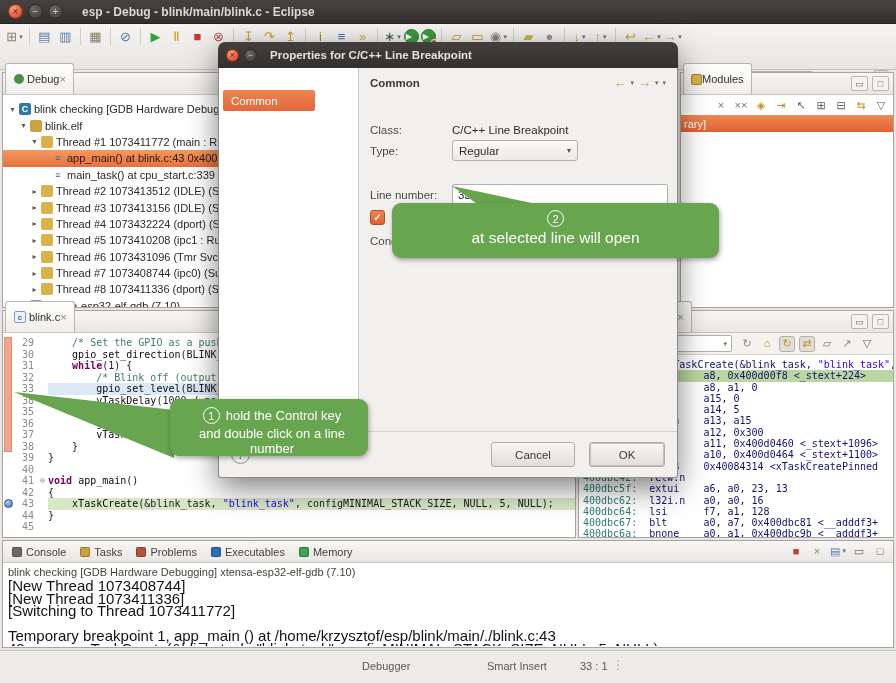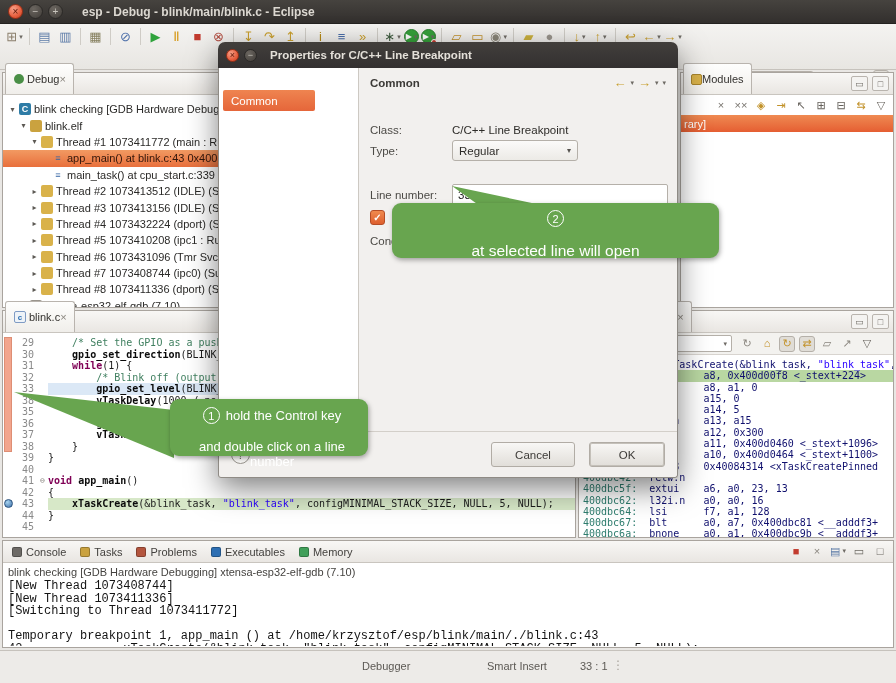--- a/index.html
+++ b/index.html
@@ -54,37 +54,37 @@
 .edrows{position:absolute;top:26px;left:0;right:0;bottom:0;overflow:hidden}
 .range{position:absolute;left:1px;top:26px;width:8px;height:115px;background:#f2a58d;border:1px solid #de8e74;z-index:2}
 .erow{display:flex;height:11.5px;line-height:11.5px;font-family:"DejaVu Sans Mono",monospace;font-size:10px;white-space:pre}
 .eg{width:12px;flex:none;position:relative}
 .bpicon{position:absolute;left:1px;top:1px;width:9px;height:9px;border-radius:50%;background:radial-gradient(circle at 35% 30%,#a8d4f0,#3e6fa8);border:1px solid #2c547f}
 .enum{width:22px;flex:none;text-align:right;padding-right:3px;color:#8a8a8a}
 .efold{width:11px;flex:none;color:#8a8680;font-size:8px;text-align:center}
 .ecode{flex:1}
 .ecode.hlb{background:#dbe8f6}
 .ecode.hlg{background:#d7e8c8}
-.c-p{color:#1b1b1b}.c-c{color:#3f7f5f}.c-k{color:#7f0055;font-weight:bold}.c-f{color:#0a0a0a;font-weight:bold}.c-s{color:#2a00ff}
+.c-p{color:#1b1b1b}.c-c{color:#3f7f5f}.c-k{color:#7f0055;font-weight:bold}.c-f{color:#0a0a0a;font-weight:normal}.c-s{color:#2a00ff}
 
 .dtb{height:22px;display:flex;align-items:center;padding:0 3px;gap:2px;border-bottom:1px solid #d8d4cf;background:#f3f2ef}
 .combo{width:150px;height:17px;border:1px solid #b5b0a9;border-radius:2px;background:#fff;color:#8d8983;font-size:10.5px;display:flex;align-items:center;justify-content:space-between;padding:0 4px;overflow:hidden;white-space:nowrap;flex:none}
 .combo .dd{font-size:7px;color:#6e6a64}
 .dsrows{position:absolute;top:48px;left:0;right:0;bottom:0;overflow:hidden}
 .drow{height:11.3px;line-height:11.3px;font-family:"DejaVu Sans Mono",monospace;font-size:10px;white-space:pre;padding-left:4px}
 .drow.hl{background:#b9d7a2}
 .c-addr{color:#2e7d6e}.c-asm{color:#10106e}.c-dsrc{color:#10106e}.c-dstr{color:#2a00ff}
 
 .ctabbar{height:22px;background:linear-gradient(#f8f7f5,#e9e6e2);border-bottom:1px solid #c9c5bf;display:flex;align-items:flex-end;padding-left:2px;position:relative}
 .ctab{height:21px;display:flex;align-items:center;gap:4px;padding:0 7px;font-size:11px;color:#44423f;border-radius:3px 3px 0 0;white-space:nowrap}
 .ctab.sel{border:1px solid #b9b4ae;border-bottom:none;background:linear-gradient(#fefefd,#f0eeea);font-weight:bold}
 .cticon{width:10px;height:10px;border-radius:2px;flex:none;border:1px solid rgba(0,0,0,.25)}
 .ctb{position:absolute;top:2px;right:4px;display:flex;gap:3px;align-items:center}
 .console-title{position:absolute;top:25px;left:5px;font-size:11px;color:#454340;white-space:nowrap}
-.clines{position:absolute;top:39px;left:5px;right:2px;bottom:1px;font-family:Liberation Mono, monospace;font-size:12px;line-height:12.6px;white-space:pre;overflow:hidden;color:#131313}
+.clines{position:absolute;top:39px;left:5px;right:2px;bottom:1px;font-family:Liberation Sans, sans-serif;font-size:15px;line-height:12.6px;white-space:pre;overflow:hidden;color:#131313}
 
 .statusbar{position:absolute;left:0;right:0;top:650px;height:33px;background:#edebe8;border-top:1px solid #c6c2bc;font-size:11px;color:#5c5954}
 .stitem{position:absolute;top:9px}
 .st-writable{left:362px}.st-smart{left:487px}.st-pos{left:580px}
 .st-handle{left:612px;top:7px;color:#a9a49d;font-size:12px}
 
 .dlg{position:absolute;left:218px;top:42px;width:460px;height:436px;z-index:50;box-shadow:0 10px 30px rgba(0,0,0,.5);border-radius:8px 8px 3px 3px}
 .dtitle{height:26px;background:linear-gradient(#423f3c,#333030);border-radius:7px 7px 0 0;display:flex;align-items:center;padding:0 8px;gap:5px}
 .dtitle .wbtn{width:13px;height:13px;font-size:9px}
 .dtitle-text{color:#e4e0d9;font-size:11.5px;font-weight:bold;margin-left:8px;white-space:nowrap}
@@ -109,21 +109,21 @@
 .helpbtn{width:19px;height:19px;border-radius:50%;border:1px solid #97938c;color:#6f6b64;font-size:12px;display:flex;align-items:center;justify-content:center;margin-left:12px;background:#f5f4f2}
 .btn{height:25px;min-width:84px;border:1px solid #b1aca5;border-radius:3px;background:linear-gradient(#f8f7f5,#e1ded9);font-size:11.5px;color:#3d3b38;font-family:inherit}
 .btn.cancel{margin-left:auto}
 .btn.ok{min-width:76px;margin:0 12px 0 14px;box-shadow:0 0 0 1px #c4c0b9 inset}
 
 .callout{position:absolute;background:#68a54f;border-radius:9px;color:#fff;z-index:60;box-shadow:1px 2px 5px rgba(0,0,0,.35)}
 .ctail{position:absolute;z-index:59}
 #callout1{left:170px;top:399px;width:198px;height:57px;font-size:13px;padding:8px 6px 6px 12px}
 #callout2{left:392px;top:203px;width:327px;height:55px;font-size:15.5px;padding:7px 8px;text-align:center}
 .cl1{display:flex;align-items:center;gap:6px;justify-content:center}
-.cl2{margin-top:15px;text-align:center}
+.cl2{margin-top:2px;text-align:center}
 .cnum{width:17px;height:17px;border:1.5px solid #fff;border-radius:50%;display:inline-flex;align-items:center;justify-content:center;font-size:11px;flex:none}
 </style>
 </head>
 <body>
 
 <div id="root">
 
   <div class="titlebar">
     <span class="wbtn close">×</span>
     <span class="wbtn min">−</span>

